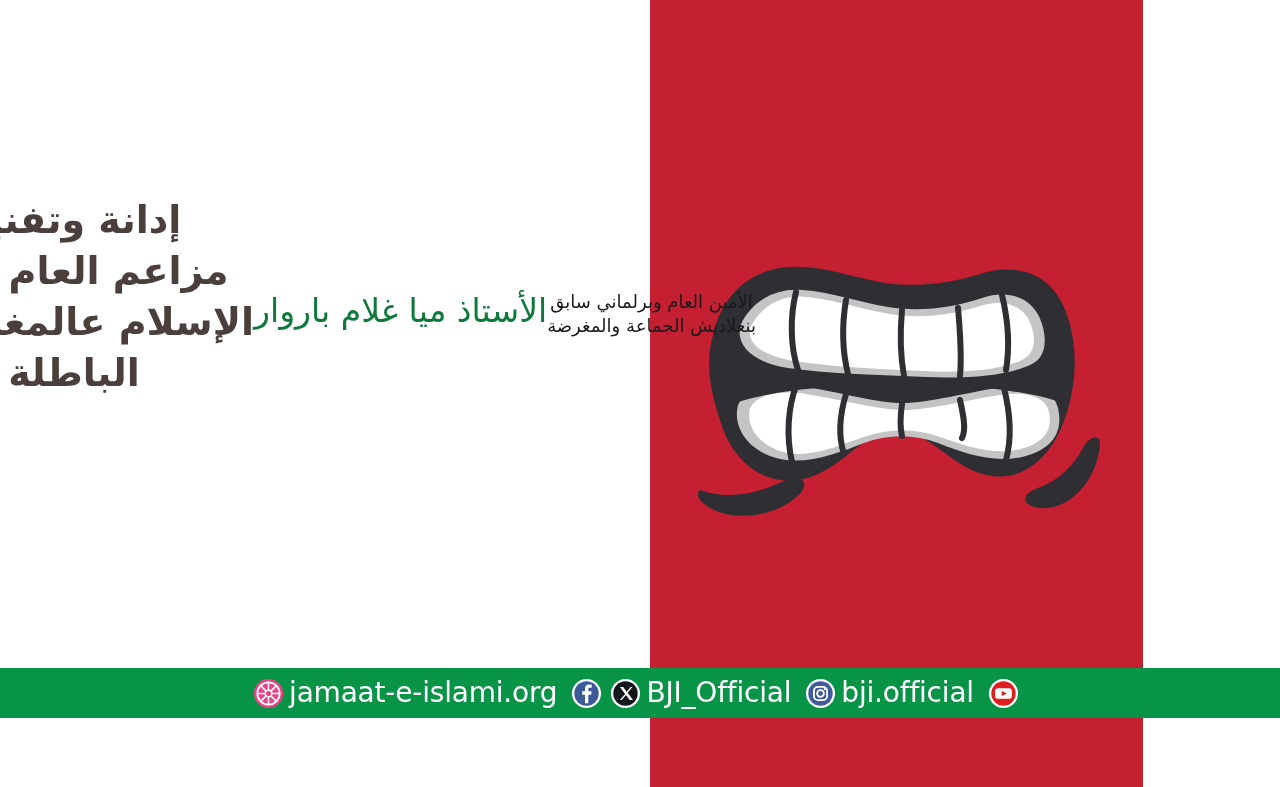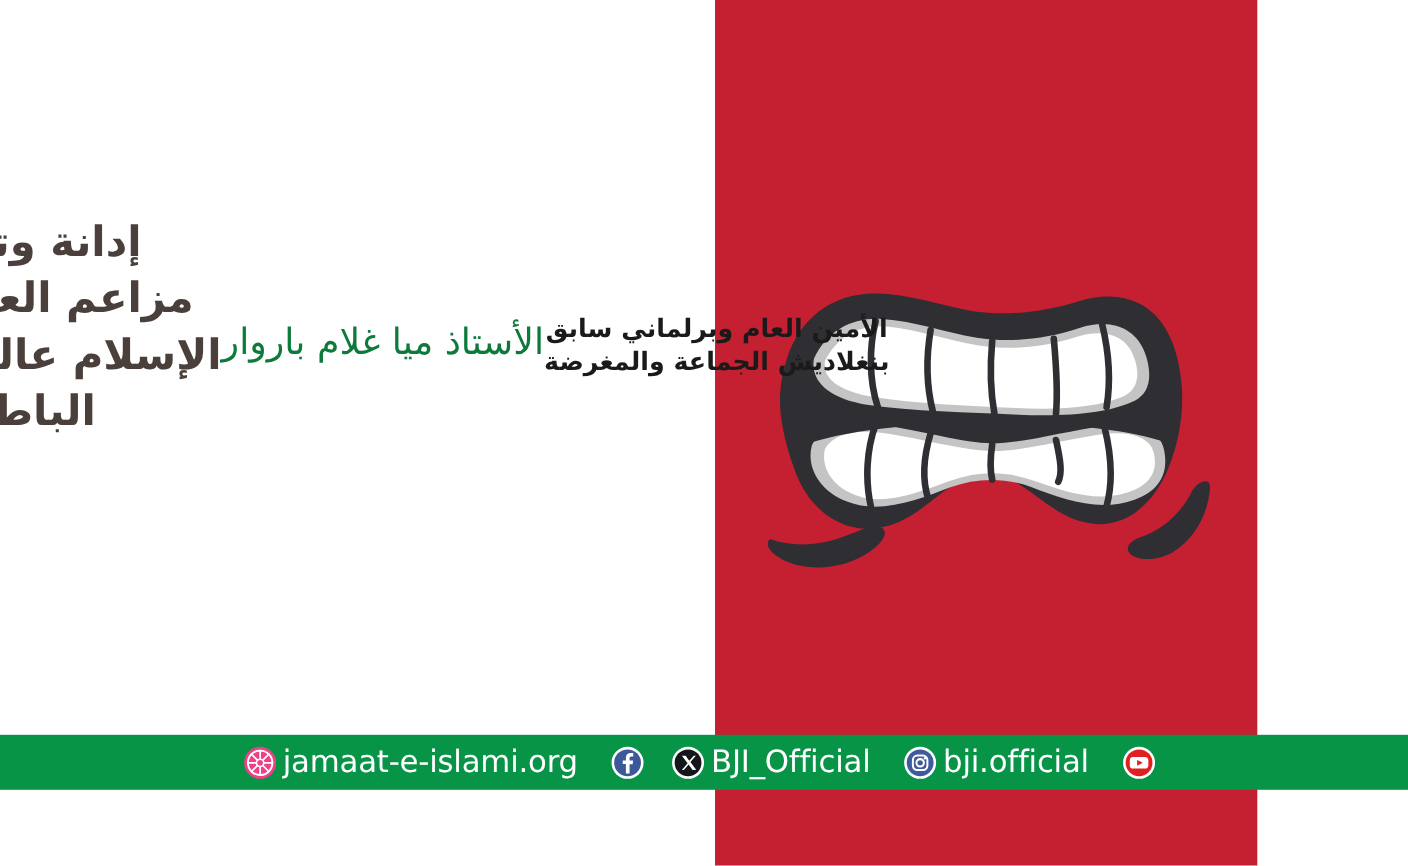--- a/index.html
+++ b/index.html
@@ -76,43 +76,43 @@
     font-weight: 400;
     line-height: 1.18;
     margin: 0 0 6px 0;
     white-space: nowrap;
   }
 
   .speaker-role {
     direction: rtl;
     text-align: center;
     color: #1a1a1a;
-    font-size: 23px;
-    font-weight: 700;
+    font-size: 18px;
+    font-weight: 400;
     line-height: 1.32;
     margin: 0;
   }
   .speaker-role .role-line { display: block; white-space: nowrap; }
 
   
   .footer-bar {
     position: absolute;
     left: 0;
     top: 668px;
     width: 1280px;
     height: 50px;
     background: #079447;
     display: flex;
     align-items: center;
     justify-content: center;
   }
   .social-row {
     display: flex;
     align-items: center;
-    gap: 16px;
+    gap: 0px;
   }
   .social-item {
     display: flex;
     align-items: center;
     gap: 5px;
     margin-right: 14px;
   }
   .social-item:last-child { margin-right: 0; }
   .social-icon {
     width: 31px;

